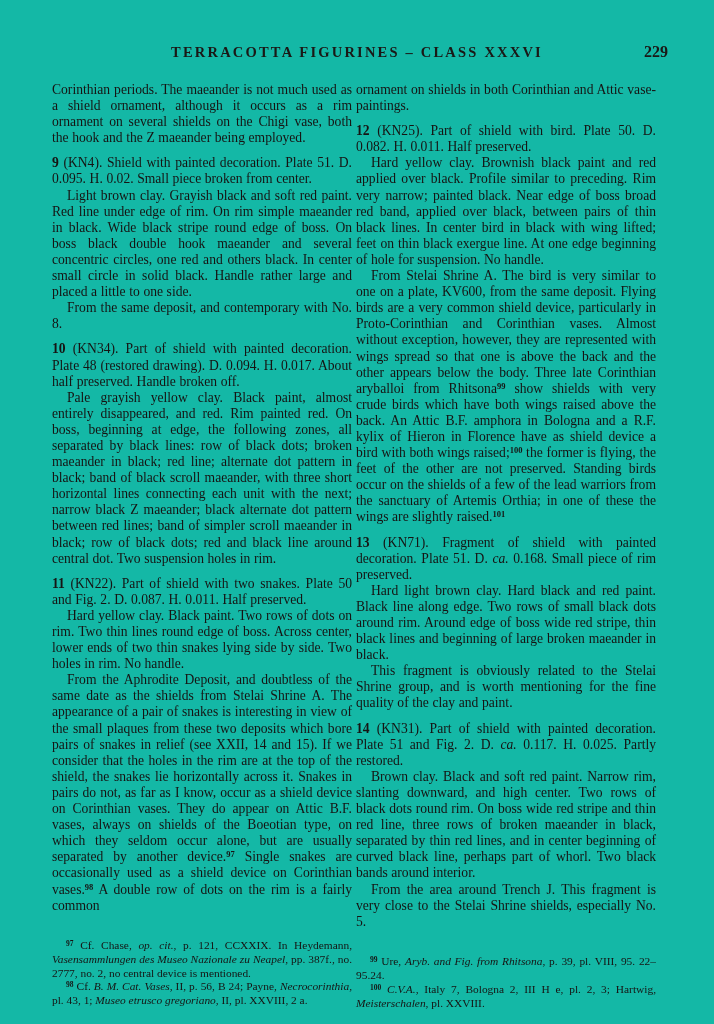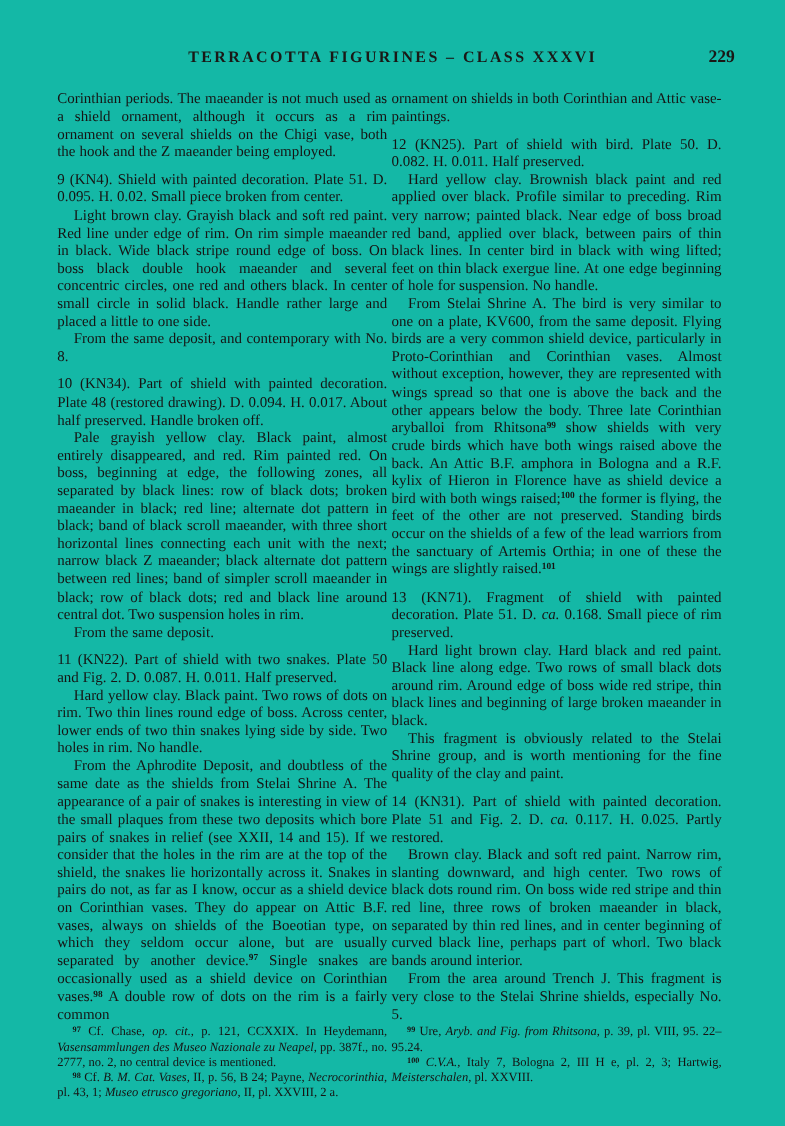--- a/index.html
+++ b/index.html
@@ -46,31 +46,31 @@
     margin:0;
     font-size:13.6px;
     line-height:16.1px;
     text-align:justify;
     hyphens:auto;
     -webkit-hyphens:auto;
     word-spacing:0.2px;
   }
   .para.ind{text-indent:15px;}
   .para.entry{margin-top:9px;}
-  .b{font-weight:normal;}
+  .b{font-weight:bold;}
   .i{font-style:italic;}
   sup.fnref{
     font-size:8.5px;
     font-weight:bold;
     line-height:0;
     vertical-align:4px;
     letter-spacing:0;
   }
   
-  .footnotes{margin-top:2px;}
+  .footnotes{margin-top:25px;}
   .fnote{
     margin:0;
     font-size:11.4px;
     line-height:13.9px;
     text-align:justify;
     text-indent:14px;
     hyphens:auto;
     -webkit-hyphens:auto;
   }
   .fnote sup.fnref{font-size:7.5px;vertical-align:3px;}
@@ -87,21 +87,20 @@
 
   <div class="page-body">
     <div class="column">
       <div class="blocks">
           <p class="para"><span>Corinthian periods. The maeander is not much used as a shield ornament, although it occurs as a rim ornament on several shields on the Chigi vase, both the hook and the Z maeander being employed.</span></p>
           <p class="para entry"><span class="b">9</span><span> (KN4). Shield with painted decoration. Plate 51. D. 0.095. H. 0.02. Small piece broken from center.</span></p>
           <p class="para ind"><span>Light brown clay. Grayish black and soft red paint. Red line under edge of rim. On rim simple maeander in black. Wide black stripe round edge of boss. On boss black double hook maeander and several concentric circles, one red and others black. In center small circle in solid black. Handle rather large and placed a little to one side.</span></p>
           <p class="para ind"><span>From the same deposit, and contemporary with No. 8.</span></p>
           <p class="para entry"><span class="b">10</span><span> (KN34). Part of shield with painted decoration. Plate 48 (restored drawing). D. 0.094. H. 0.017. About half preserved. Handle broken off.</span></p>
           <p class="para ind"><span>Pale grayish yellow clay. Black paint, almost entirely disappeared, and red. Rim painted red. On boss, beginning at edge, the following zones, all separated by black lines: row of black dots; broken maeander in black; red line; alternate dot pattern in black; band of black scroll maeander, with three short horizontal lines connecting each unit with the next; narrow black Z maeander; black alternate dot pattern between red lines; band of simpler scroll maeander in black; row of black dots; red and black line around central dot. Two suspension holes in rim.</span></p>
-          <p class="para ind"><span>From the same deposit.</span></p>
           <p class="para entry"><span class="b">11</span><span> (KN22). Part of shield with two snakes. Plate 50 and Fig. 2. D. 0.087. H. 0.011. Half preserved.</span></p>
           <p class="para ind"><span>Hard yellow clay. Black paint. Two rows of dots on rim. Two thin lines round edge of boss. Across center, lower ends of two thin snakes lying side by side. Two holes in rim. No handle.</span></p>
           <p class="para ind"><span>From the Aphrodite Deposit, and doubtless of the same date as the shields from Stelai Shrine A. The appearance of a pair of snakes is interesting in view of the small plaques from these two deposits which bore pairs of snakes in relief (see XXII, 14 and 15). If we consider that the holes in the rim are at the top of the shield, the snakes lie horizontally across it. Snakes in pairs do not, as far as I know, occur as a shield device on Corinthian vases. They do appear on Attic B.F. vases, always on shields of the Boeotian type, on which they seldom occur alone, but are usually separated by another device.</span><sup class="fnref">97</sup><span> Single snakes are occasionally used as a shield device on Corinthian vases.</span><sup class="fnref">98</sup><span> A double row of dots on the rim is a fairly common</span></p>
         </div>
       <div class="footnotes">
           <p class="fnote"><sup class="fnref">97</sup><span> Cf. Chase, </span><span class="i">op. cit.</span><span>, p. 121, CCXXIX. In Heydemann, </span><span class="i">Vasensammlungen des Museo Nazionale zu Neapel</span><span>, pp. 387f., no. 2777, no. 2, no central device is mentioned.</span></p>
           <p class="fnote"><sup class="fnref">98</sup><span> Cf. </span><span class="i">B. M. Cat. Vases</span><span>, II, p. 56, B 24; Payne, </span><span class="i">Necrocorinthia</span><span>, pl. 43, 1; </span><span class="i">Museo etrusco gregoriano</span><span>, II, pl. XXVIII, 2 a.</span></p>
         </div>
     </div>
     <div class="column">

